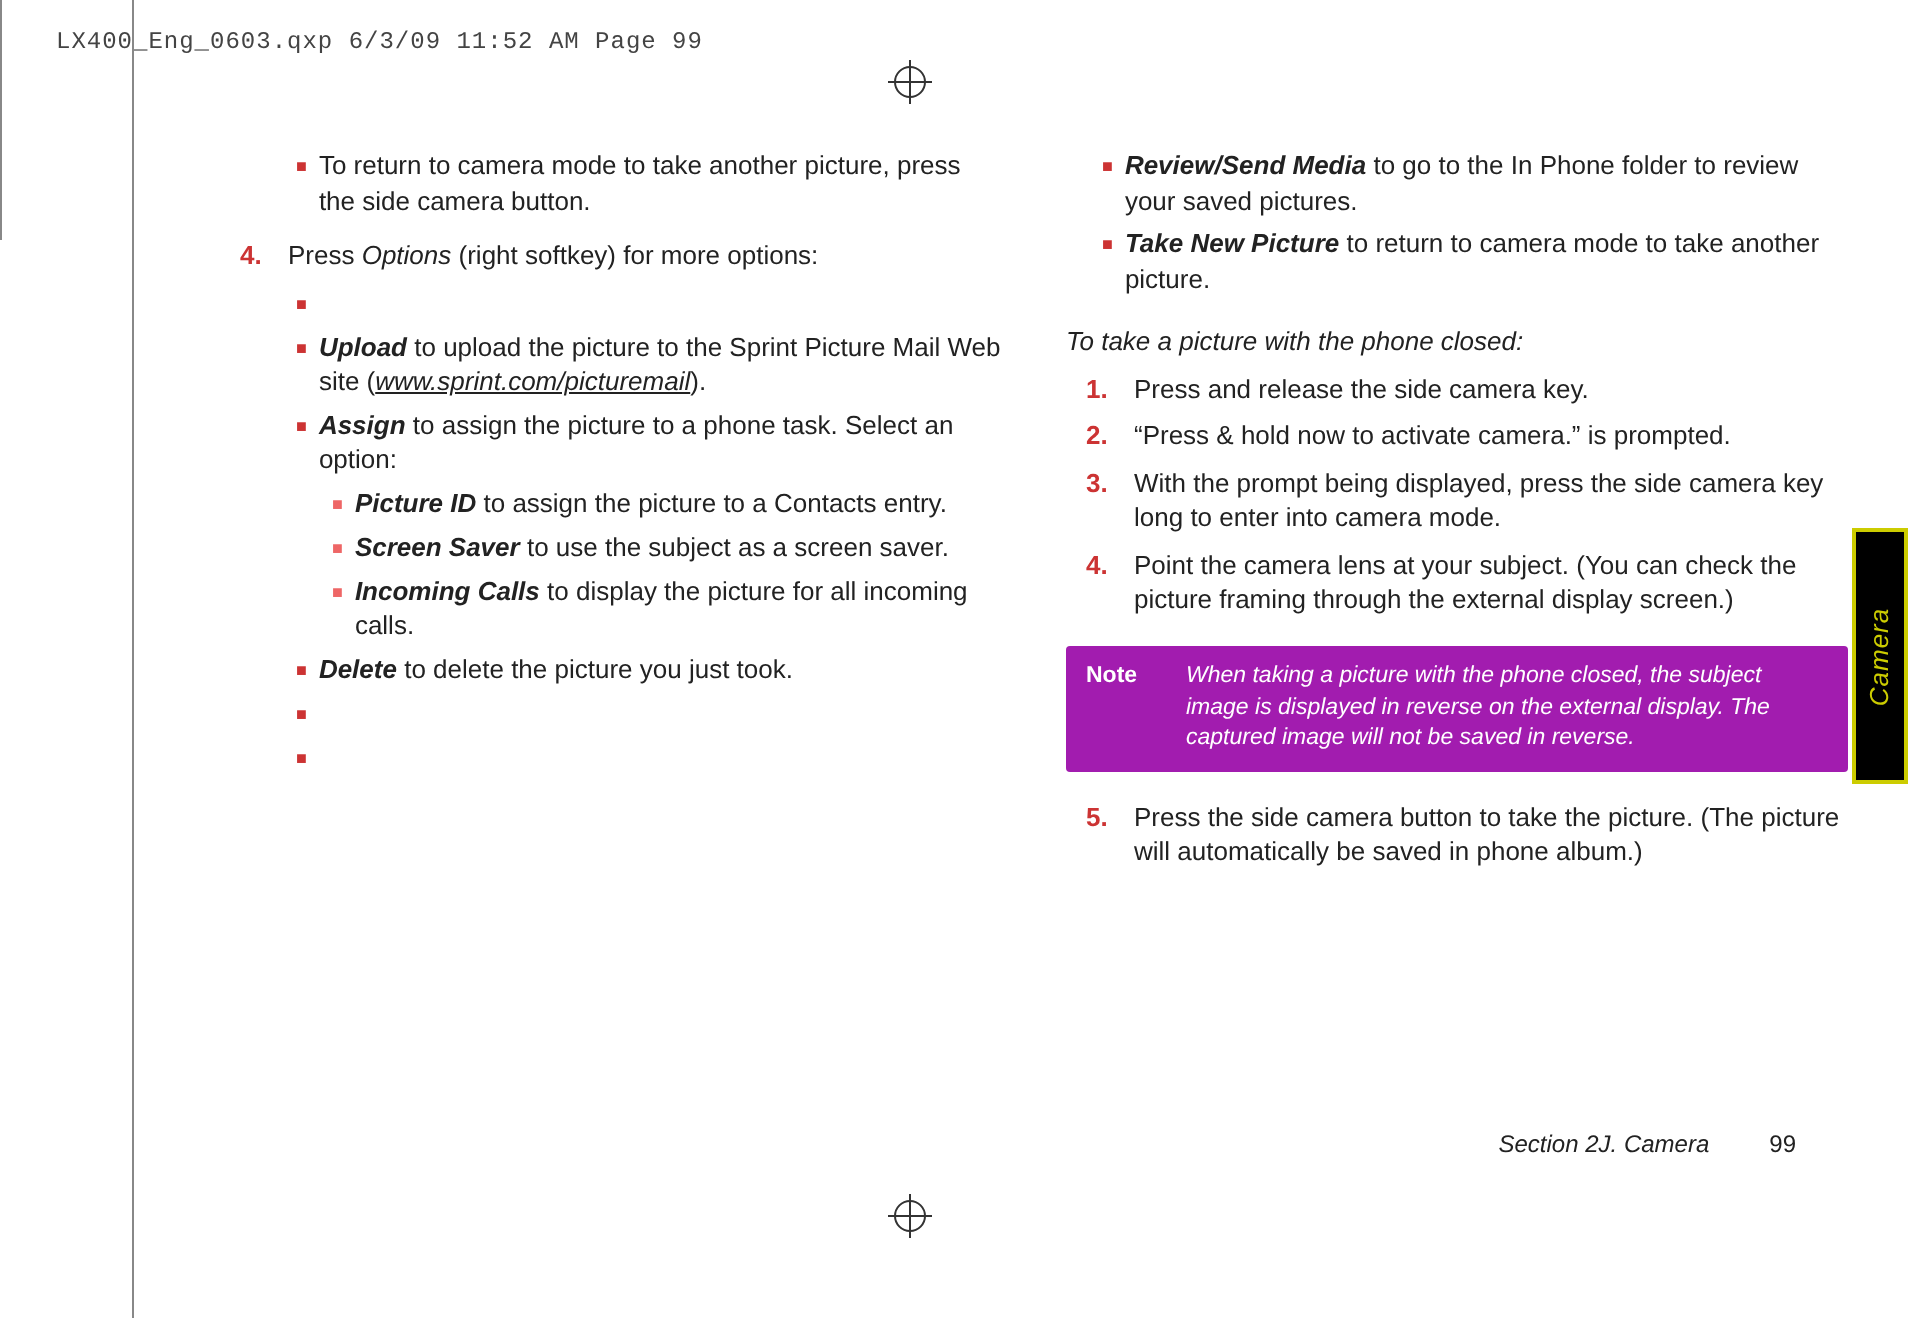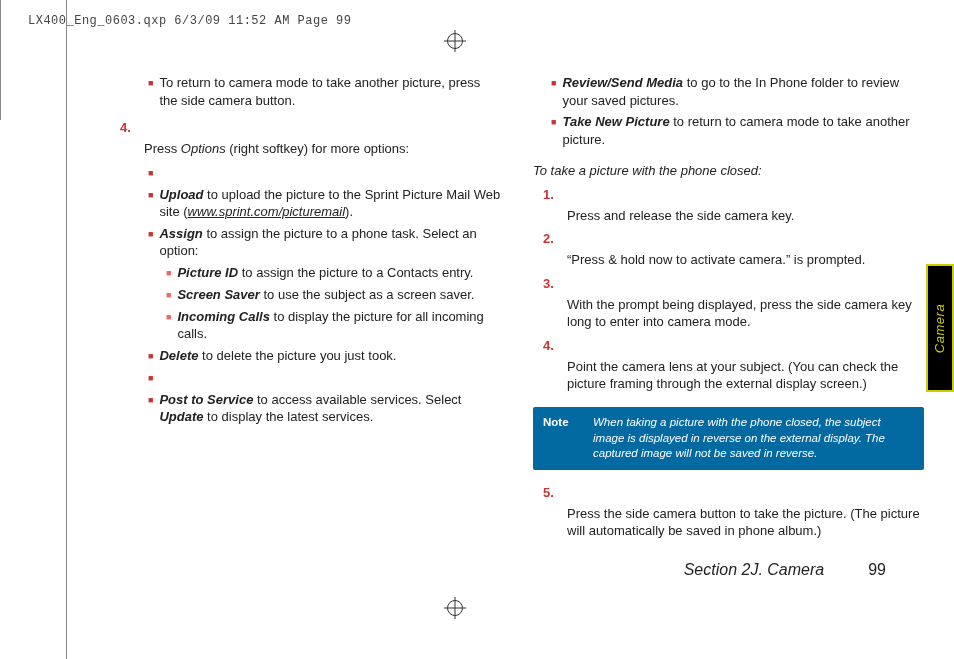--- a/index.html
+++ b/index.html
@@ -61,34 +61,34 @@
     line-height: 1.35;
     font-size: 13px;
     color: #222;
   }
   .col { flex: 1 1 0; }
 
   .bullet-row { display: flex; gap: 6px; margin: 4px 0; }
   .sq { color: #c33; font-size: 9px; line-height: 18px; flex:0 0 auto;}
   .sq.o { color: #e66; }
   .num { color: #c33; font-weight: bold; width: 18px; flex: 0 0 auto; }
-  .numtxt { flex: 1; margin-top: 21px; }
+  .numtxt { flex: 1; }
   .ital { font-style: italic; }
   .boldit { font-style: italic; font-weight: bold; }
   .u { text-decoration: underline; }
 
   .lvl1 { padding-left: 38px; }
   .lvl2 { padding-left: 56px; }
   .olrow { display:flex; gap:6px; margin: 6px 0; padding-left: 10px;}
 
   .subhead { font-style: italic; margin: 14px 0 6px 0; }
 
   .note-box {
     display: flex;
-    background: #0369a1;
+    background: #a21caf;
     color: #fff;
     font-style: italic;
     font-size: 11.5px;
     padding: 8px 10px;
     margin: 14px 0;
     line-height: 1.35;
     border-radius: 2px;
   }
   .note-label { font-weight: bold; font-style: normal; width: 50px; flex:0 0 auto;}
   .note-text { flex:1; }
@@ -107,26 +107,26 @@
     transform: rotate(-90deg);
     color: #cc0;
     font-style: italic;
     font-size: 13px;
     letter-spacing: 0.5px;
   }
 
   .footer {
     position: absolute;
     bottom: 80px;
-    right: 68px;
+    right: 56px;
     font-style: italic;
-    font-size: 16px;
+    font-size: 12px;
     color: #222;
     display: flex;
-    gap: 44px;
+    gap: 30px;
     align-items:baseline;
   }
   .footer .pn { font-style: normal; font-weight: normal; text-align: right; }
 </style>
 </head>
 <body>
 
 <div class="header-line">LX400_Eng_0603.qxp  6/3/09  11:52 AM  Page 99</div>
 <div class="crop-t"></div>
 <div class="crop-b"></div>
@@ -204,23 +204,20 @@
           <span class="boldit">Delete</span><span> to delete the picture you just took.</span>
         </span>
       </div>
 
       <div class="bullet-row lvl1">
         <span class="sq">■</span>
       </div>
 
       <div class="bullet-row lvl1">
         <span class="sq">■</span>
-        <span>
-          <span class="boldit">Post to Service</span><span> to access available services. Select </span><span class="boldit">Update</span><span> to display the latest services.</span>
-        </span>
       </div>
     </div>
 
     <div class="col">
 
       <div class="bullet-row lvl1" style="padding-left:18px">
         <span class="sq">■</span>
         <span>
           <span class="boldit">Review/Send Media</span><span> to go to the In Phone folder to review your saved pictures.</span>
         </span>

